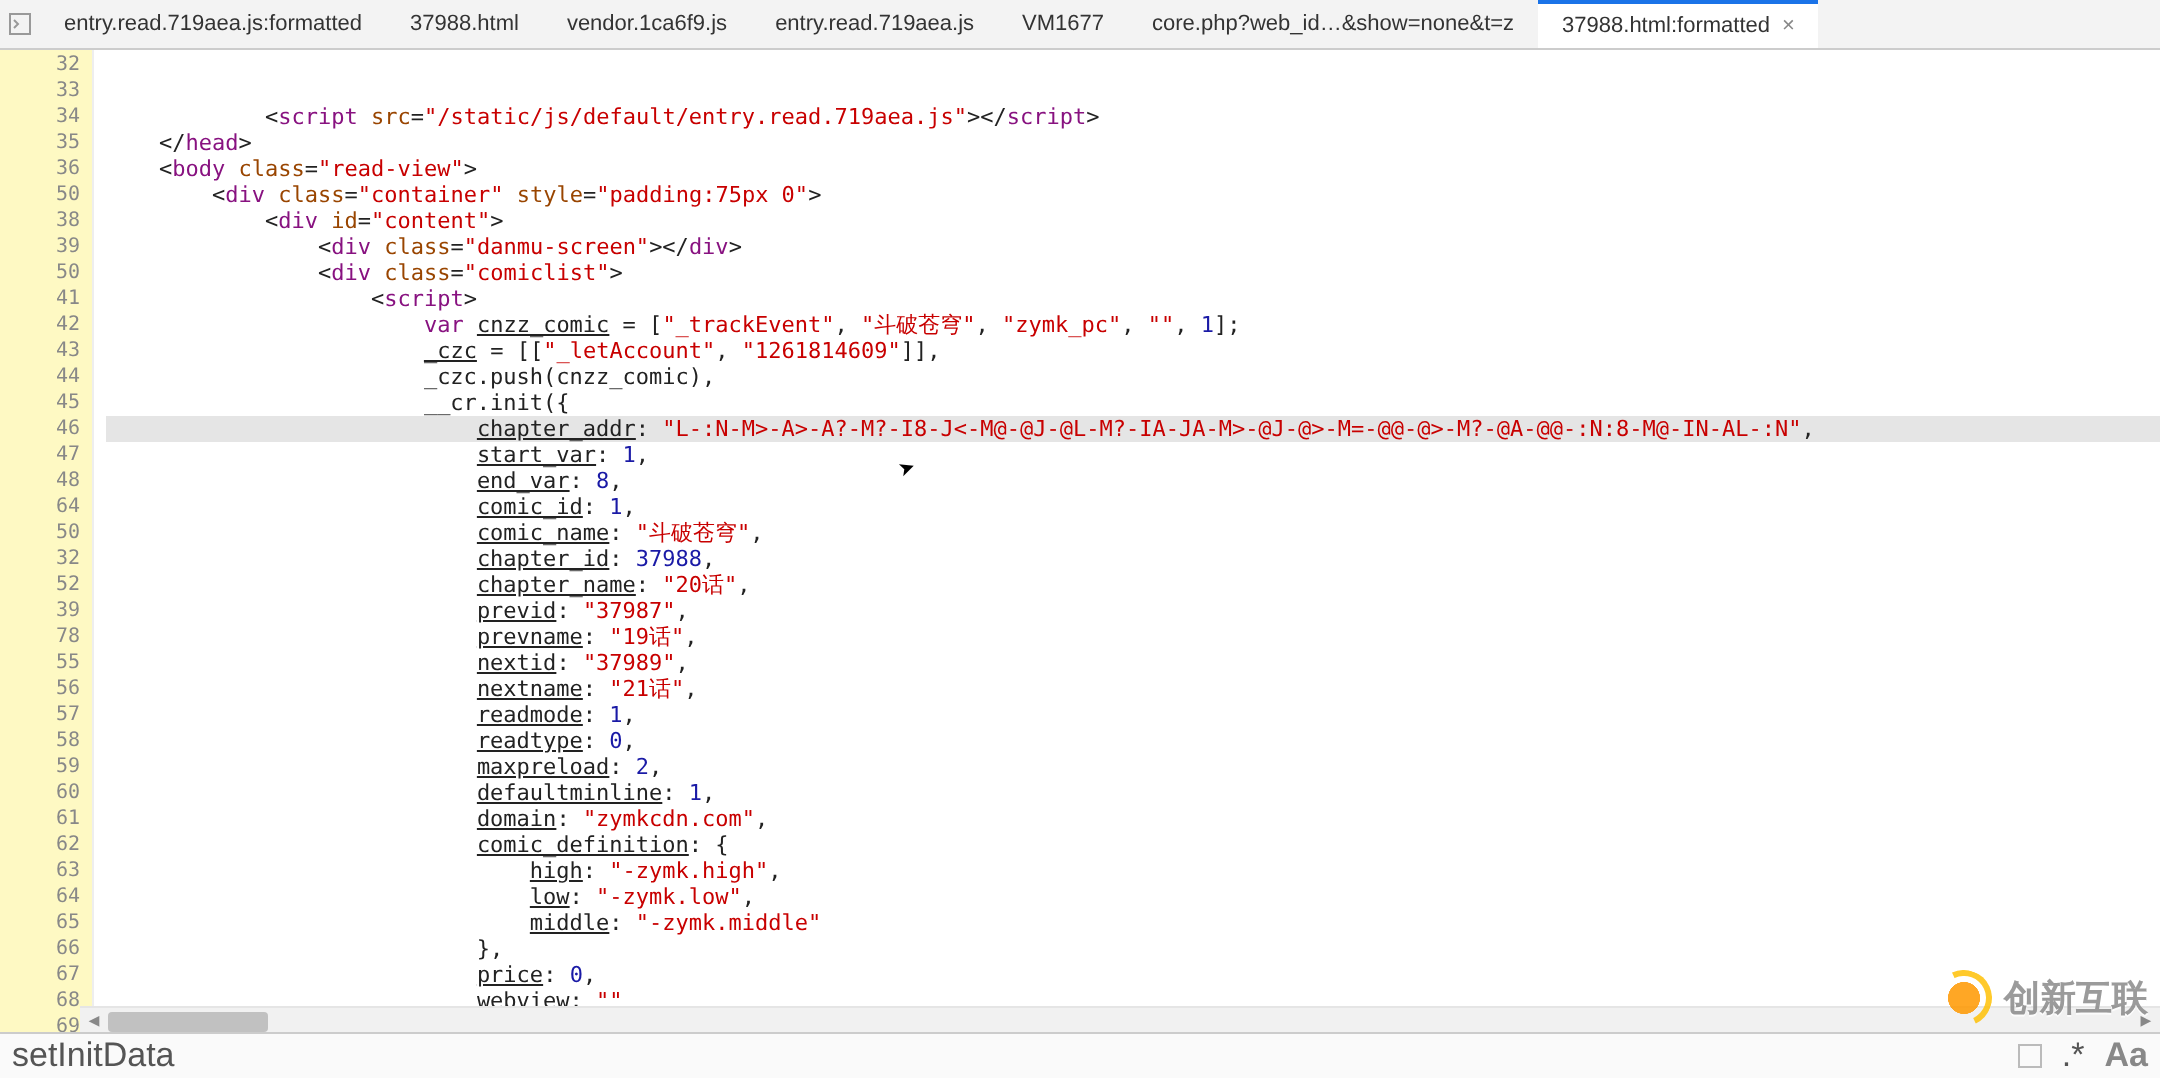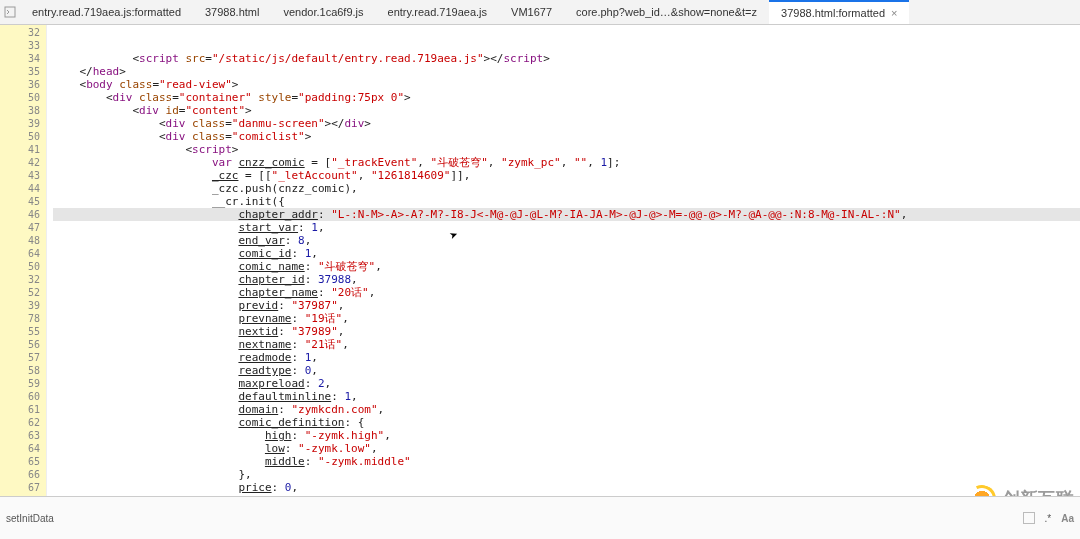--- a/index.html
+++ b/index.html
@@ -107,23 +107,23 @@
   .statusbar {
     position: absolute;
     bottom: 0; left: 0; right: 0;
     height: 22px;
     border-top: 1px solid #ccc;
     background: #fafafa;
     display: flex;
     align-items: center;
     justify-content: space-between;
     font-family: "Segoe UI", Arial, sans-serif;
-    font-size: 10px;
+    font-size: 17px;
     color: #555;
-    padding: 10px 6px;
+    padding: 0 6px;
   }
   .status-right { display: flex; align-items: center; gap: 10px; }
   .regex-dot {
     width: 10px; height: 10px; border: 1px solid #bbb; display: inline-block;
   }
   .Aa { font-weight: bold; color: #888; }
   .watermark {
     position: absolute;
     right: 6px; bottom: 26px;
     display: flex; align-items: center; gap: 6px;

